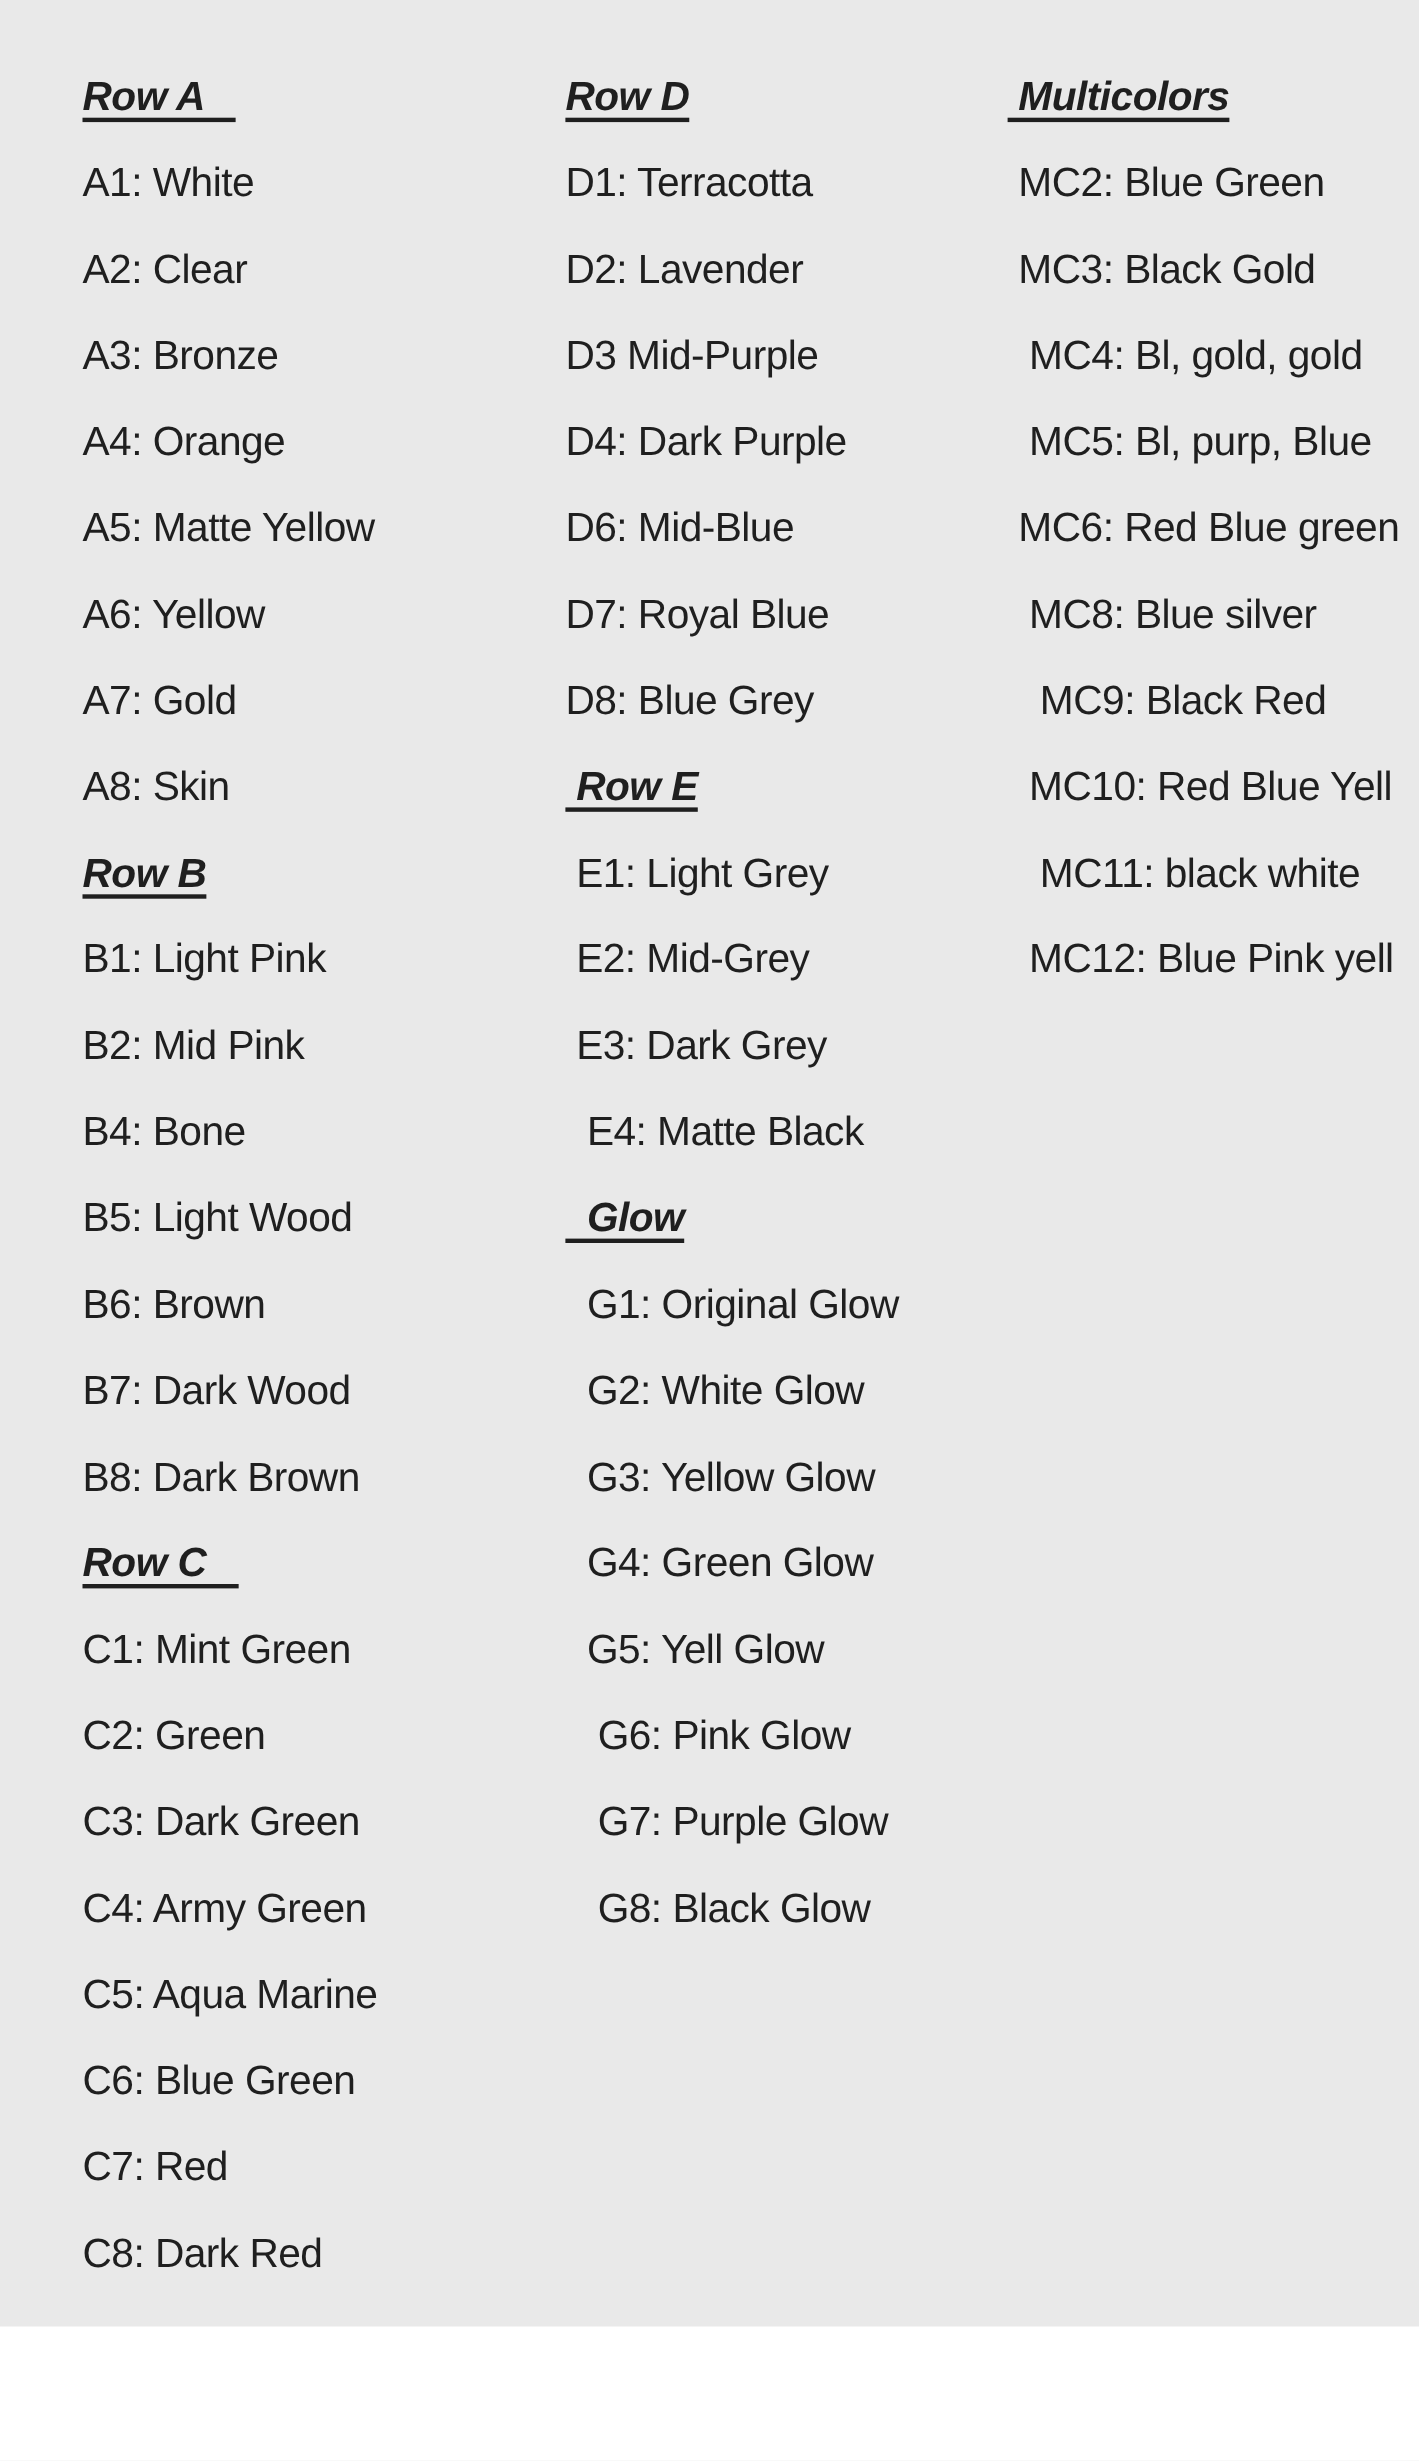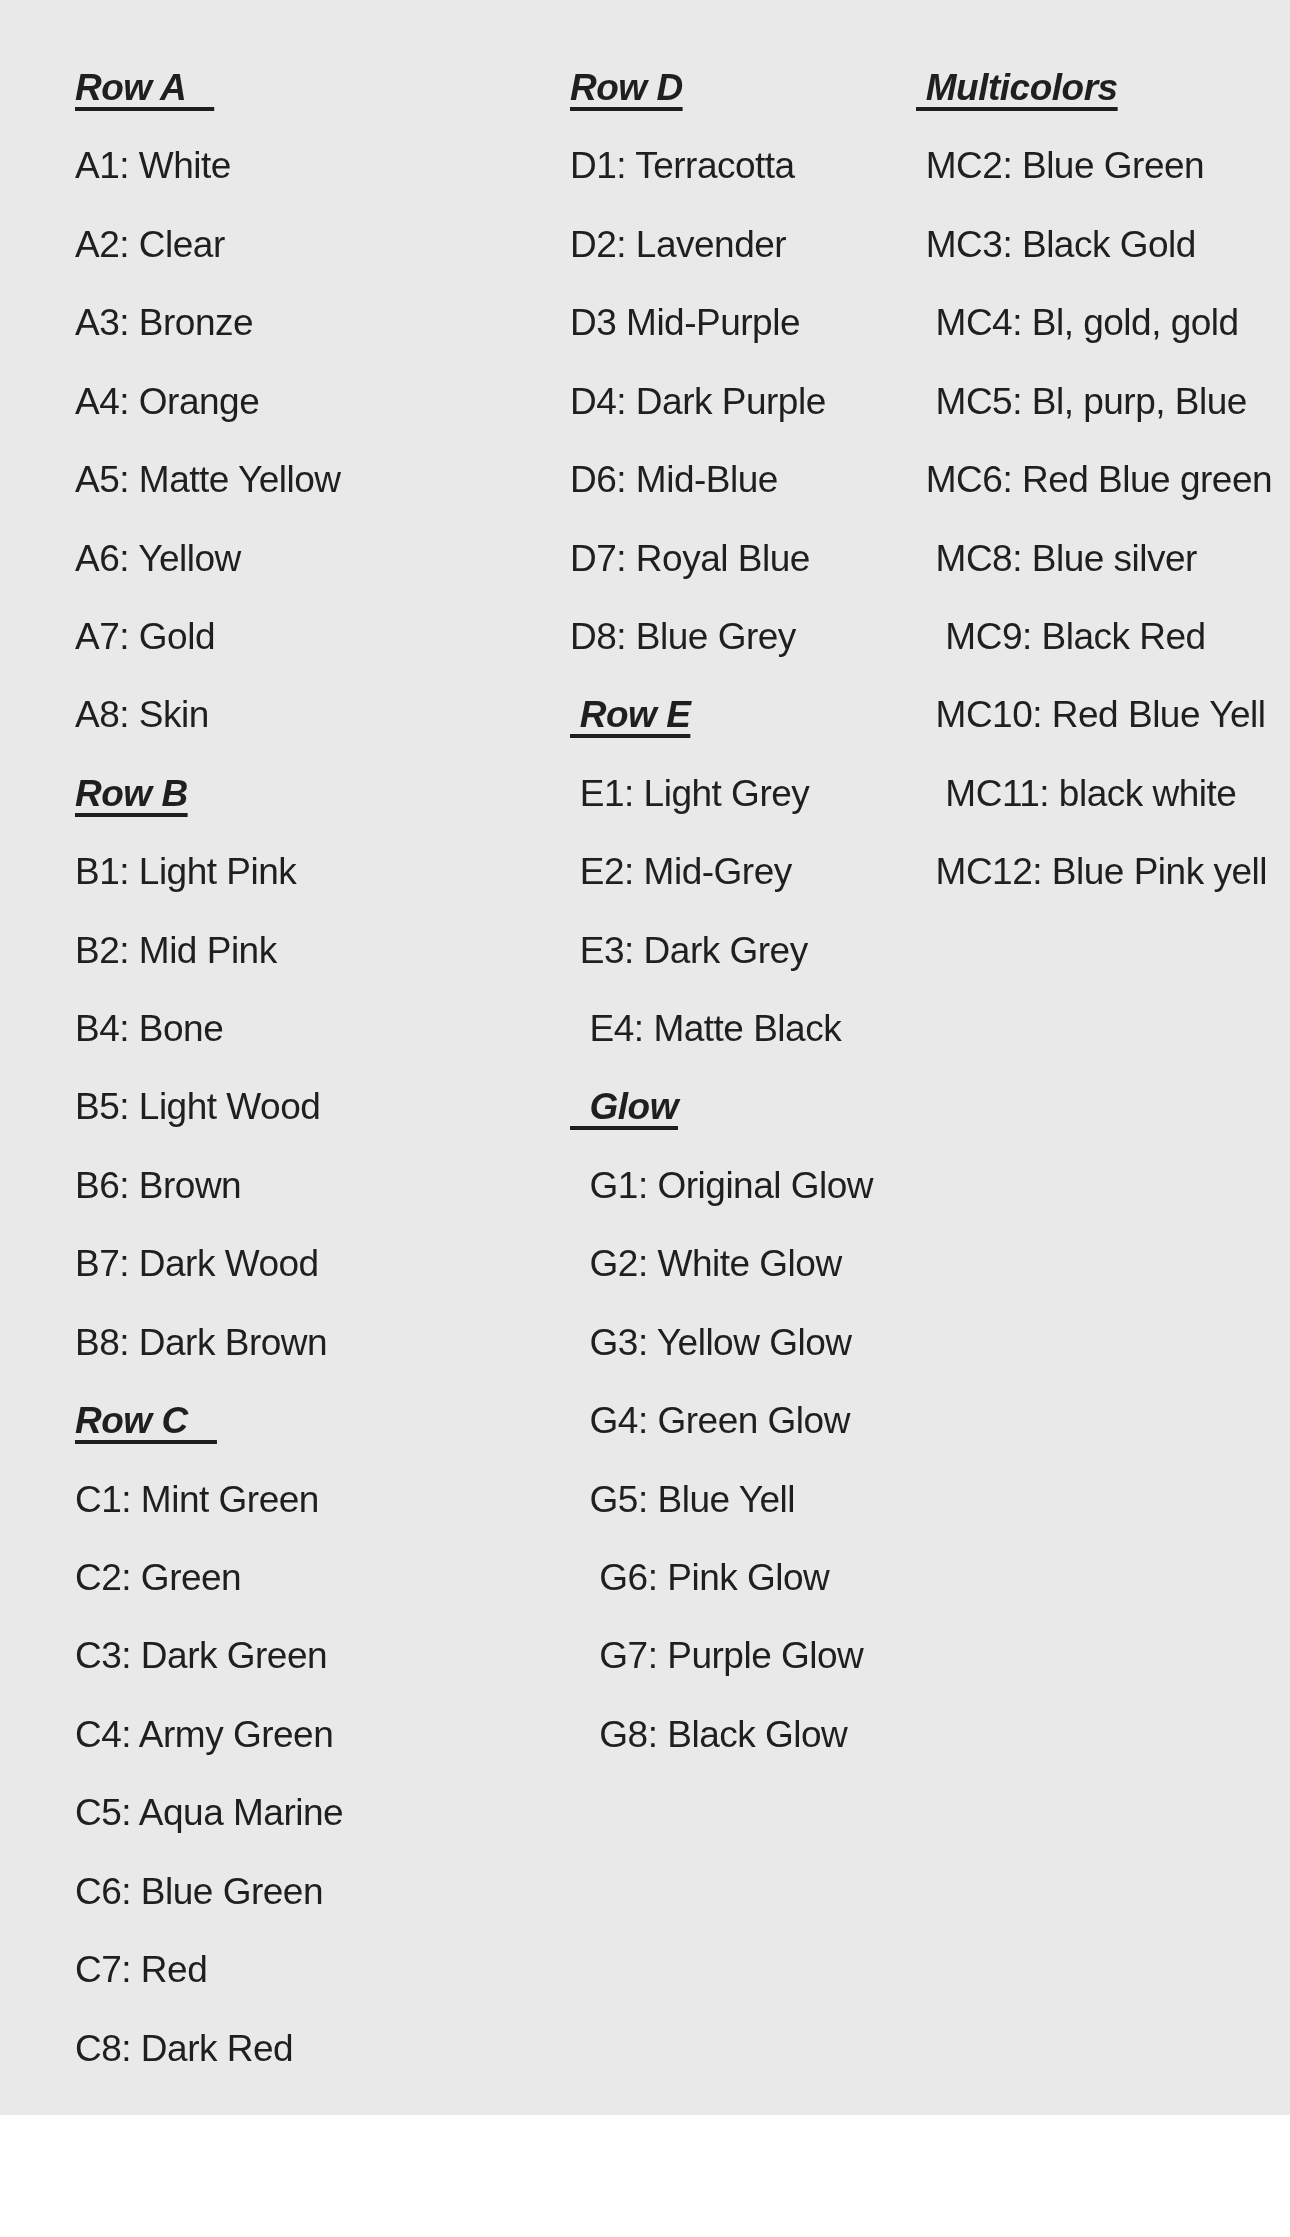--- a/index.html
+++ b/index.html
@@ -9,21 +9,21 @@
     height: 2115px;
     overflow: hidden;
     background: #e9e9e9;
     color: #1f1f1f;
     font-family: Liberation Sans, sans-serif;
     font-size: 37px;
     letter-spacing: -0.5px;
   }
   .col { position: absolute; top: 49px; }
   #col-0 { left: 75px; }
-  #col-1 { left: 570px; }
+  #col-1 { left: 514px; }
   #col-2 { left: 916px; }
   .row {
     height: 78.43px;
     line-height: 78.43px;
     white-space: pre; 
   }
   .row.heading { font-weight: 700; font-style: italic; }
   .row.heading span {
     text-decoration: underline;
     text-decoration-thickness: 3.5px;
@@ -74,21 +74,21 @@
       <div class="row heading"><span> Row E</span></div>
       <div class="row"><span> E1: Light Grey</span></div>
       <div class="row"><span> E2: Mid-Grey</span></div>
       <div class="row"><span> E3: Dark Grey</span></div>
       <div class="row"><span>  E4: Matte Black</span></div>
       <div class="row heading"><span>  Glow</span></div>
       <div class="row"><span>  G1: Original Glow</span></div>
       <div class="row"><span>  G2: White Glow</span></div>
       <div class="row"><span>  G3: Yellow Glow</span></div>
       <div class="row"><span>  G4: Green Glow</span></div>
-      <div class="row"><span>  G5: Blue Yell</span></div>
+      <div class="row"><span>  G5: Yell Glow</span></div>
       <div class="row"><span>   G6: Pink Glow</span></div>
       <div class="row"><span>   G7: Purple Glow</span></div>
       <div class="row"><span>   G8: Black Glow</span></div>
     </div>
   <div class="col" id="col-2">
       <div class="row heading"><span> Multicolors</span></div>
       <div class="row"><span> MC2: Blue Green</span></div>
       <div class="row"><span> MC3: Black Gold</span></div>
       <div class="row"><span>  MC4: Bl, gold, gold</span></div>
       <div class="row"><span>  MC5: Bl, purp, Blue</span></div>

